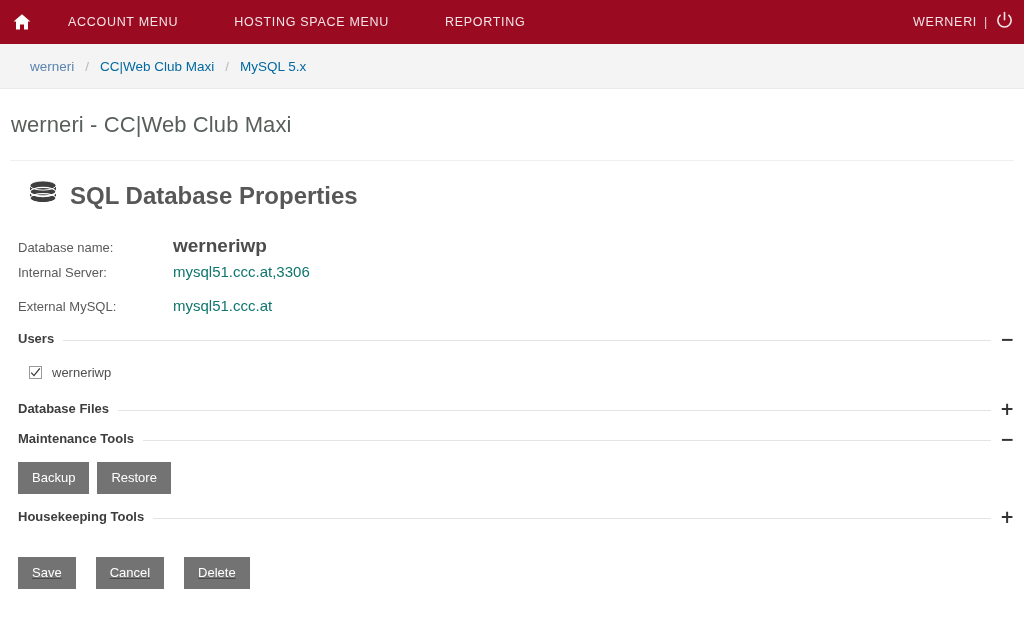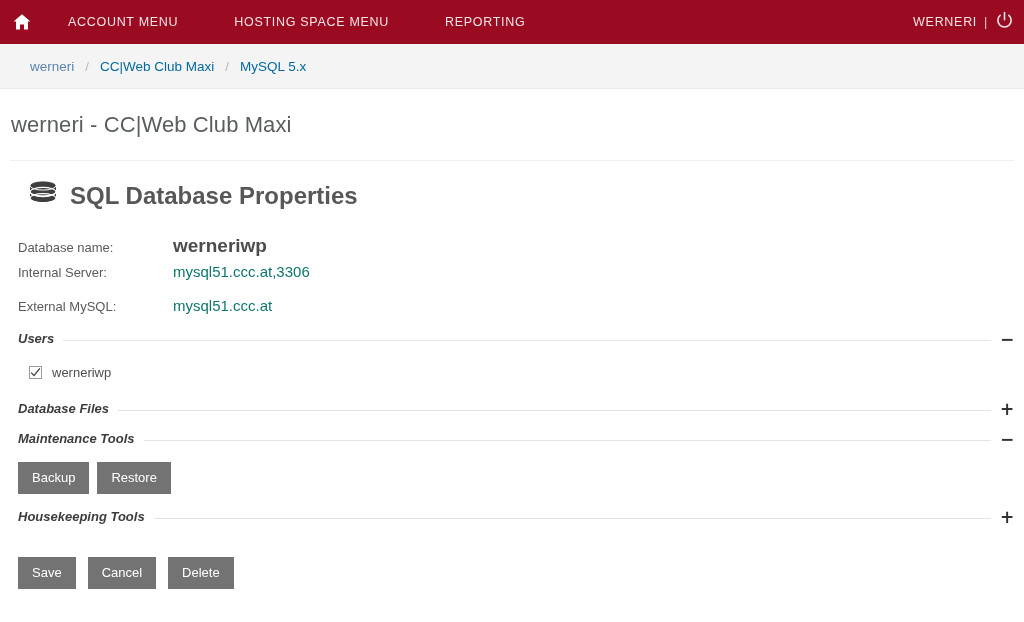--- a/index.html
+++ b/index.html
@@ -151,21 +151,20 @@
     align-items: center;
     padding: 0 10px 0 18px;
     height: 21px;
   }
   .section-bar .sec-label {
     font-size: 13px;
     font-weight: bold;
     color: #3d3d3d;
     white-space: nowrap;
     flex: 0 0 auto;
-    font-style: italic;
   }
   .section-bar .sec-rule {
     flex: 1 1 auto;
     height: 1px;
     background: #e4e4e4;
     margin: 0 9px 0 9px;
     position: relative;
     top: 2px;
   }
   .section-bar .sec-toggle {
@@ -223,21 +222,22 @@
 
   #maintenance-body {
     padding: 13px 0 12px 18px;
     display: flex;
     gap: 8px;
   }
 
   #footer-actions {
     padding: 30px 0 0 18px;
     display: flex;
-    gap: 12px;
+    gap: 20px;
+    text-decoration: underline;
   }
 
   .spacer-sm { height: 9px; }
   .spacer-md { height: 14px; }
 </style>
 </head>
 <body>
 
 <div id="topnav">
   <div class="home-cell">

